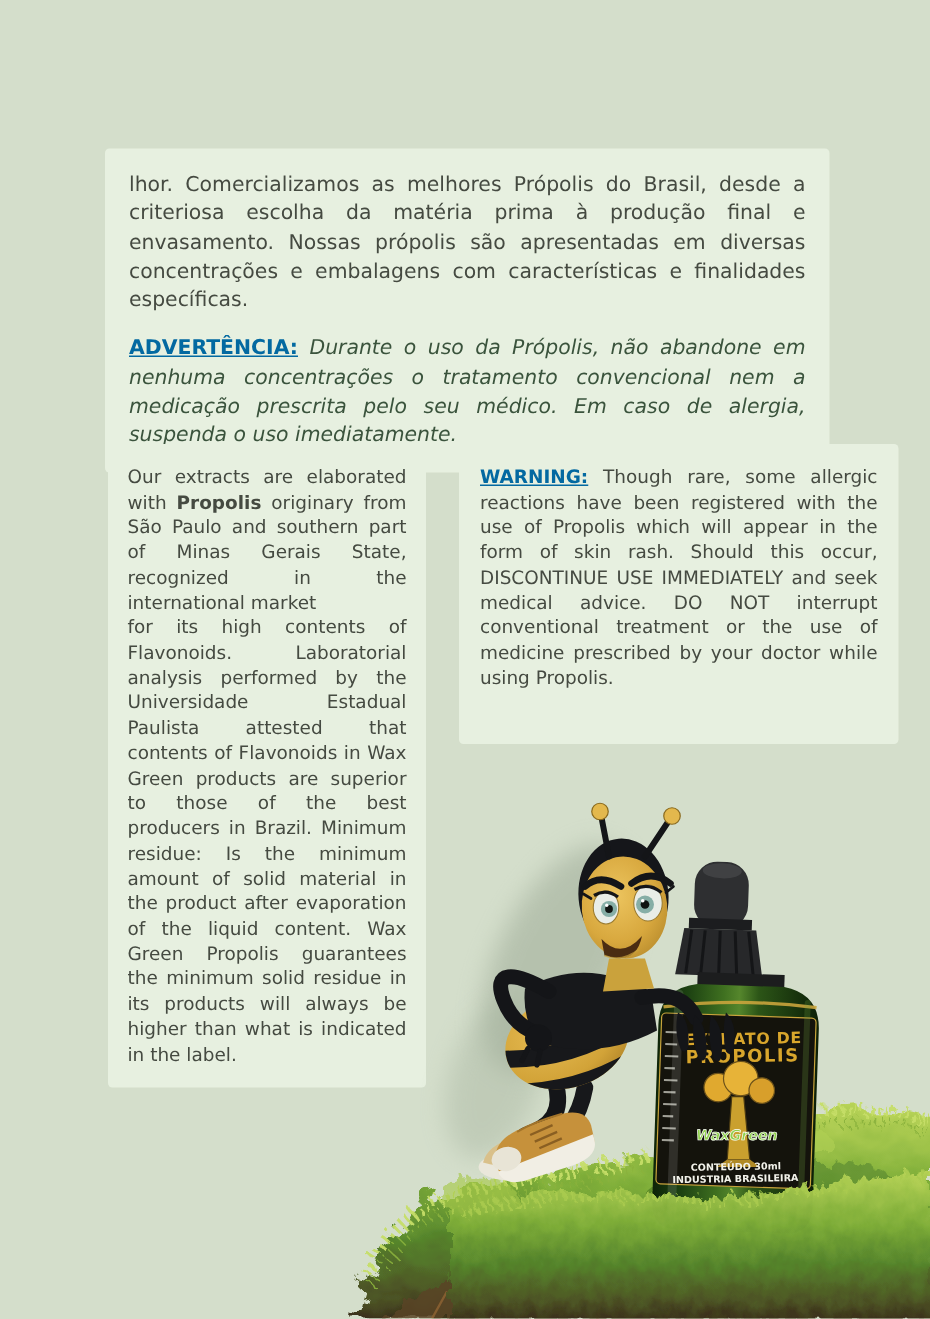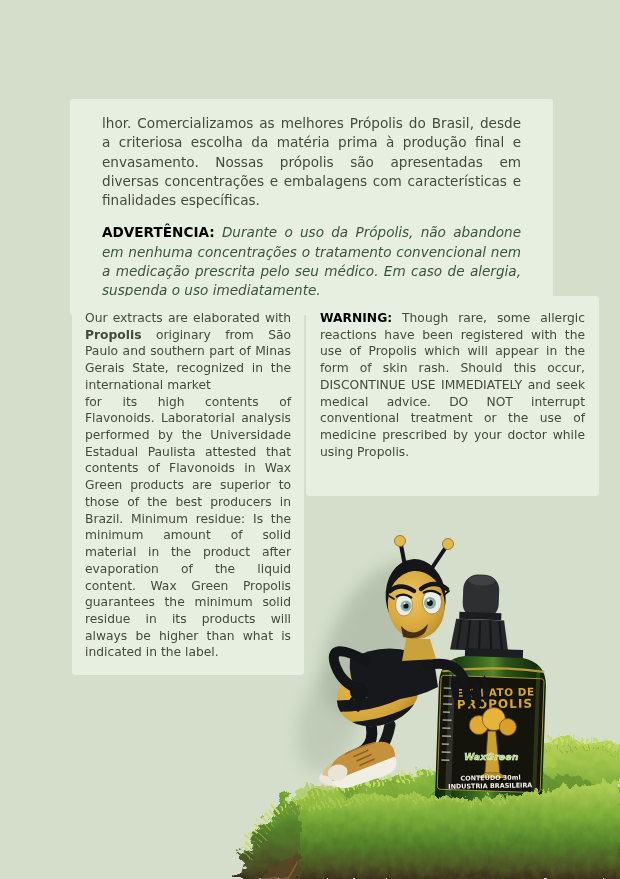--- a/index.html
+++ b/index.html
@@ -5,26 +5,26 @@
   html,body{margin:0;padding:0;}
   body{
     width:620px;height:879px;position:relative;overflow:hidden;
     background:#d4decb;
     font-family:"DejaVu Sans","Liberation Sans",sans-serif;
   }
   .panel{
     position:absolute;background:#e7f0e0;border-radius:3px;
     color:#454a41;box-sizing:border-box;text-align:justify;
   }
-  #intro-panel{left:70px;top:99px;width:483px;min-height:166px;padding:15px 32px 14px;
+  #intro-panel{left:70px;top:99px;width:483px;min-height:166px;padding:15px 16px 14px;
     font-size:13.6px;line-height:1.42;}
   #intro-panel p{margin:0;}
   .advert{margin-top:13px !important;color:#3a533c;font-style:italic;}
-  .green-label{color:#000000;font-weight:bold;font-style:normal;}
-  #left-panel{left:72px;top:296px;width:232px;min-height:354px;padding:14px 13px;
+  .green-label{color:#0369a1;font-weight:bold;font-style:normal;text-decoration:underline;}
+  #left-panel{left:72px;top:296px;width:212px;min-height:354px;padding:14px 13px;
     font-size:12.3px;line-height:1.36;}
   #right-panel{left:306px;top:296px;width:293px;min-height:200px;padding:14px 14px;
     font-size:12.3px;line-height:1.36;}
   .prewrap{white-space:pre-line;}
   b.inline{font-weight:bold;}
   #scene{position:absolute;left:0;top:489px;width:620px;height:390px;}
 </style>
 </head>
 <body>
 

